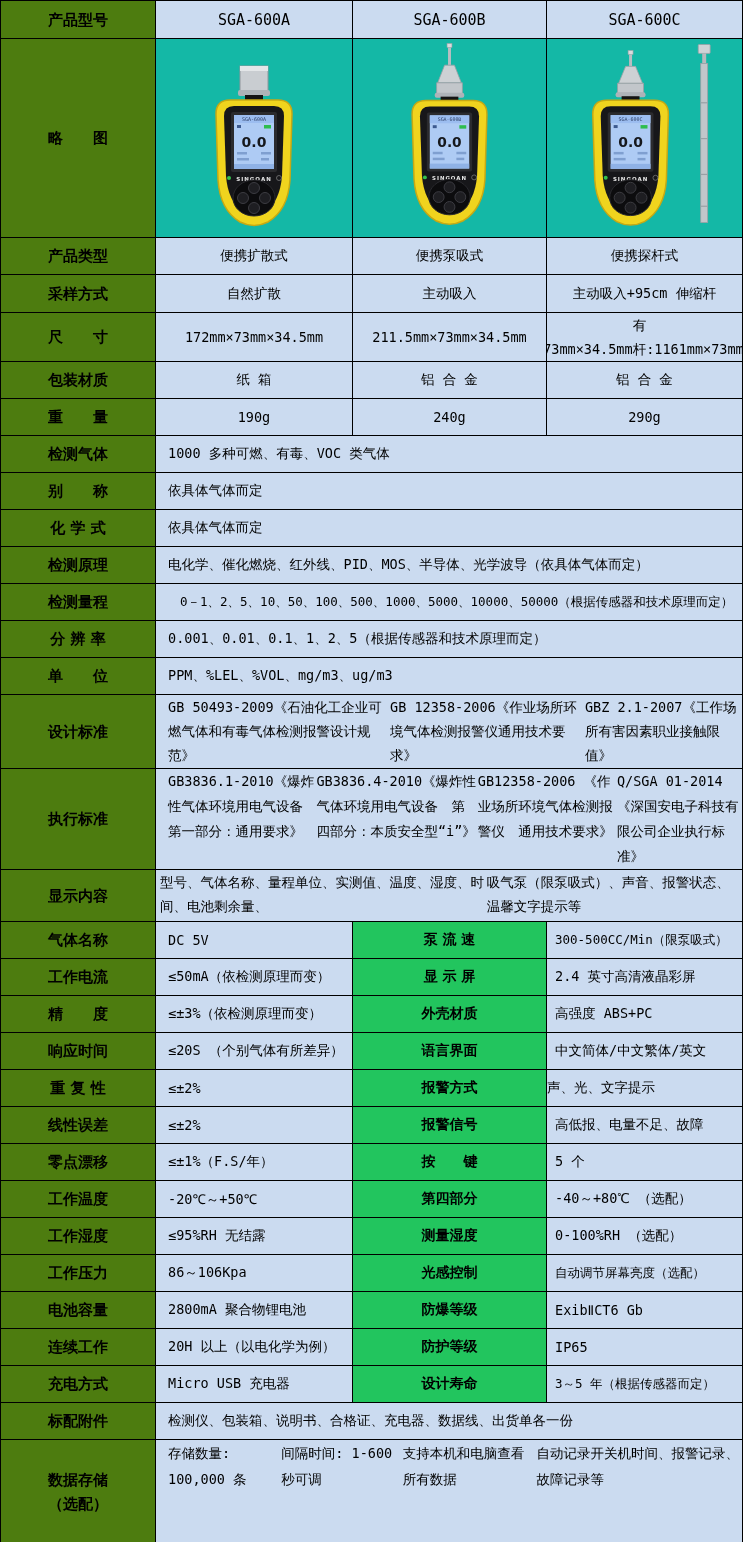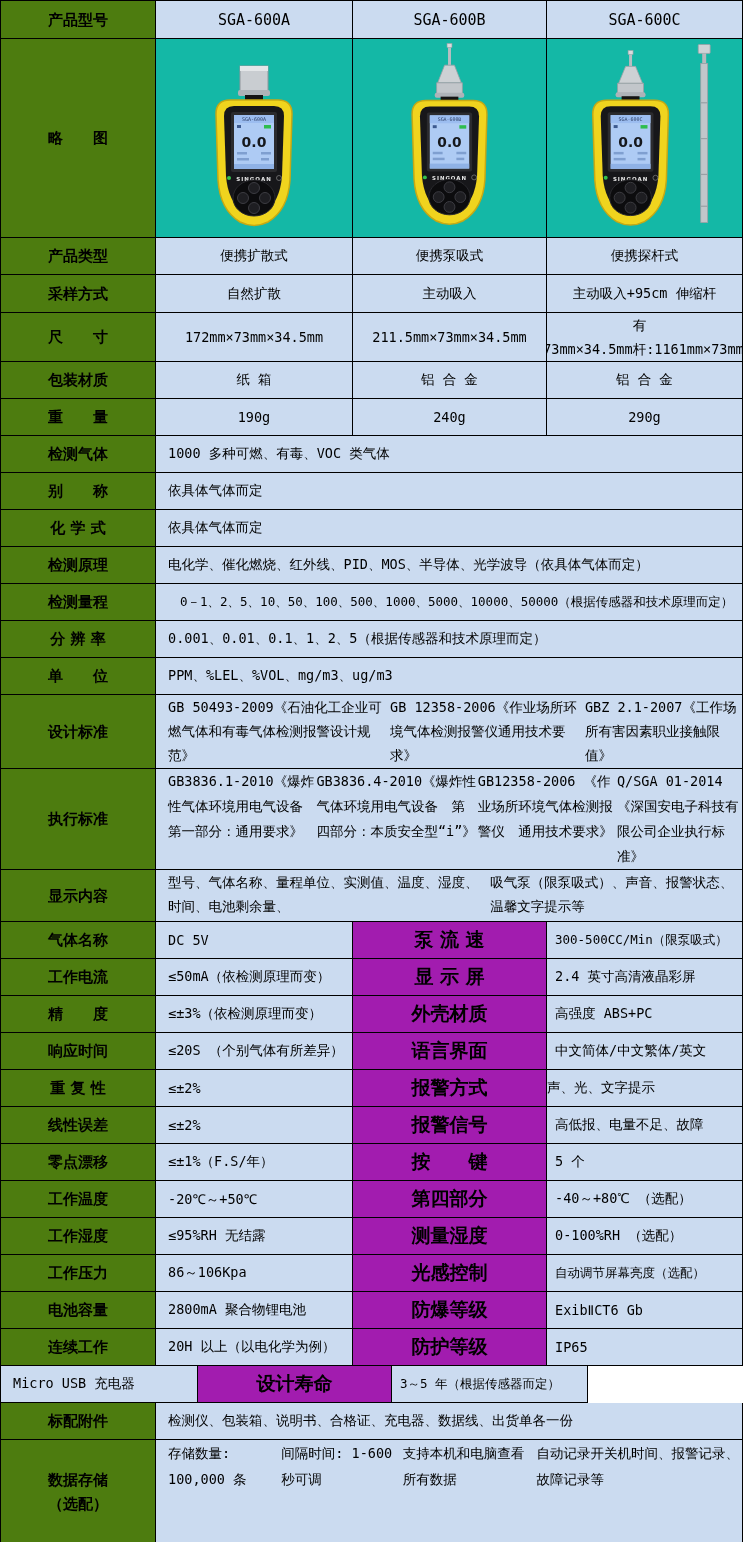--- a/index.html
+++ b/index.html
@@ -22,21 +22,21 @@
   .lbl{
     width:155px;
     background:#4d7c0f;
     justify-content:center;
     font-weight:bold;
     font-size:15px;
     text-align:center;
     flex-direction:column;
     line-height:1.6;
   }
-  .rlbl{width:194px;background:#a21caf;justify-content:center;font-weight:bold;font-size:19px;text-align:center;}
+  .rlbl{width:194px;background:#22c55e;justify-content:center;font-weight:bold;font-size:14px;text-align:center;}
   .val{background:#CBDBF0;font-size:13.5px;font-family:"DejaVu Sans Mono","Liberation Mono",monospace;}
   .colA{width:197px;}
   .colB{width:194px;}
   .colC{width:196px;}
   .full{width:587px;}
   .center{justify-content:center;text-align:center;}
   .left{justify-content:flex-start;padding-left:12px;padding-right:6px;}
   .white{background:#14b8a6;}
   .stack{display:flex;flex-direction:row;justify-content:center;align-items:flex-start;}
   .stack span{display:block;}
@@ -360,21 +360,21 @@
       <span>GB3836.4-2010《爆炸性气体环境用电气设备　第四部分：本质安全型“i”》</span>
       <span>GB12358-2006 《作业场所环境气体检测报警仪　通用技术要求》</span>
       <span>Q/SGA 01-2014《深国安电子科技有限公司企业执行标准》</span>
     </div>
   </div>
 
   <div class="row h52">
     <div class="c lbl h52">
         <span>显示内容</span>
       </div>
-    <div class="c val full stack lh24" style="padding-left:12px;">
+    <div class="c val full stack lh24" style="padding-left:4px;">
       <span>型号、气体名称、量程单位、实测值、温度、湿度、时间、电池剩余量、</span>
       <span>吸气泵（限泵吸式）、声音、报警状态、温馨文字提示等</span>
     </div>
   </div>
 
   <div class="row h37">
     <div class="c lbl h37">
         <span>气体名称</span>
       </div>
     <div class="c val colA left">
@@ -535,20 +535,23 @@
         <span>20H 以上（以电化学为例）</span>
       </div>
     <div class="c rlbl">
         <span>防护等级</span>
       </div>
     <div class="c val colC left" style="padding-left:8px;">
         <span>IP65</span>
       </div>
   </div>
   <div class="row h37">
+    <div class="c lbl h37">
+        <span>充电方式</span>
+      </div>
     <div class="c val colA left">
         <span>Micro USB 充电器</span>
       </div>
     <div class="c rlbl">
         <span>设计寿命</span>
       </div>
     <div class="c val colC left" style="padding-left:8px;font-size:12.5px;">
         <span>3～5 年（根据传感器而定）</span>
       </div>
   </div>

